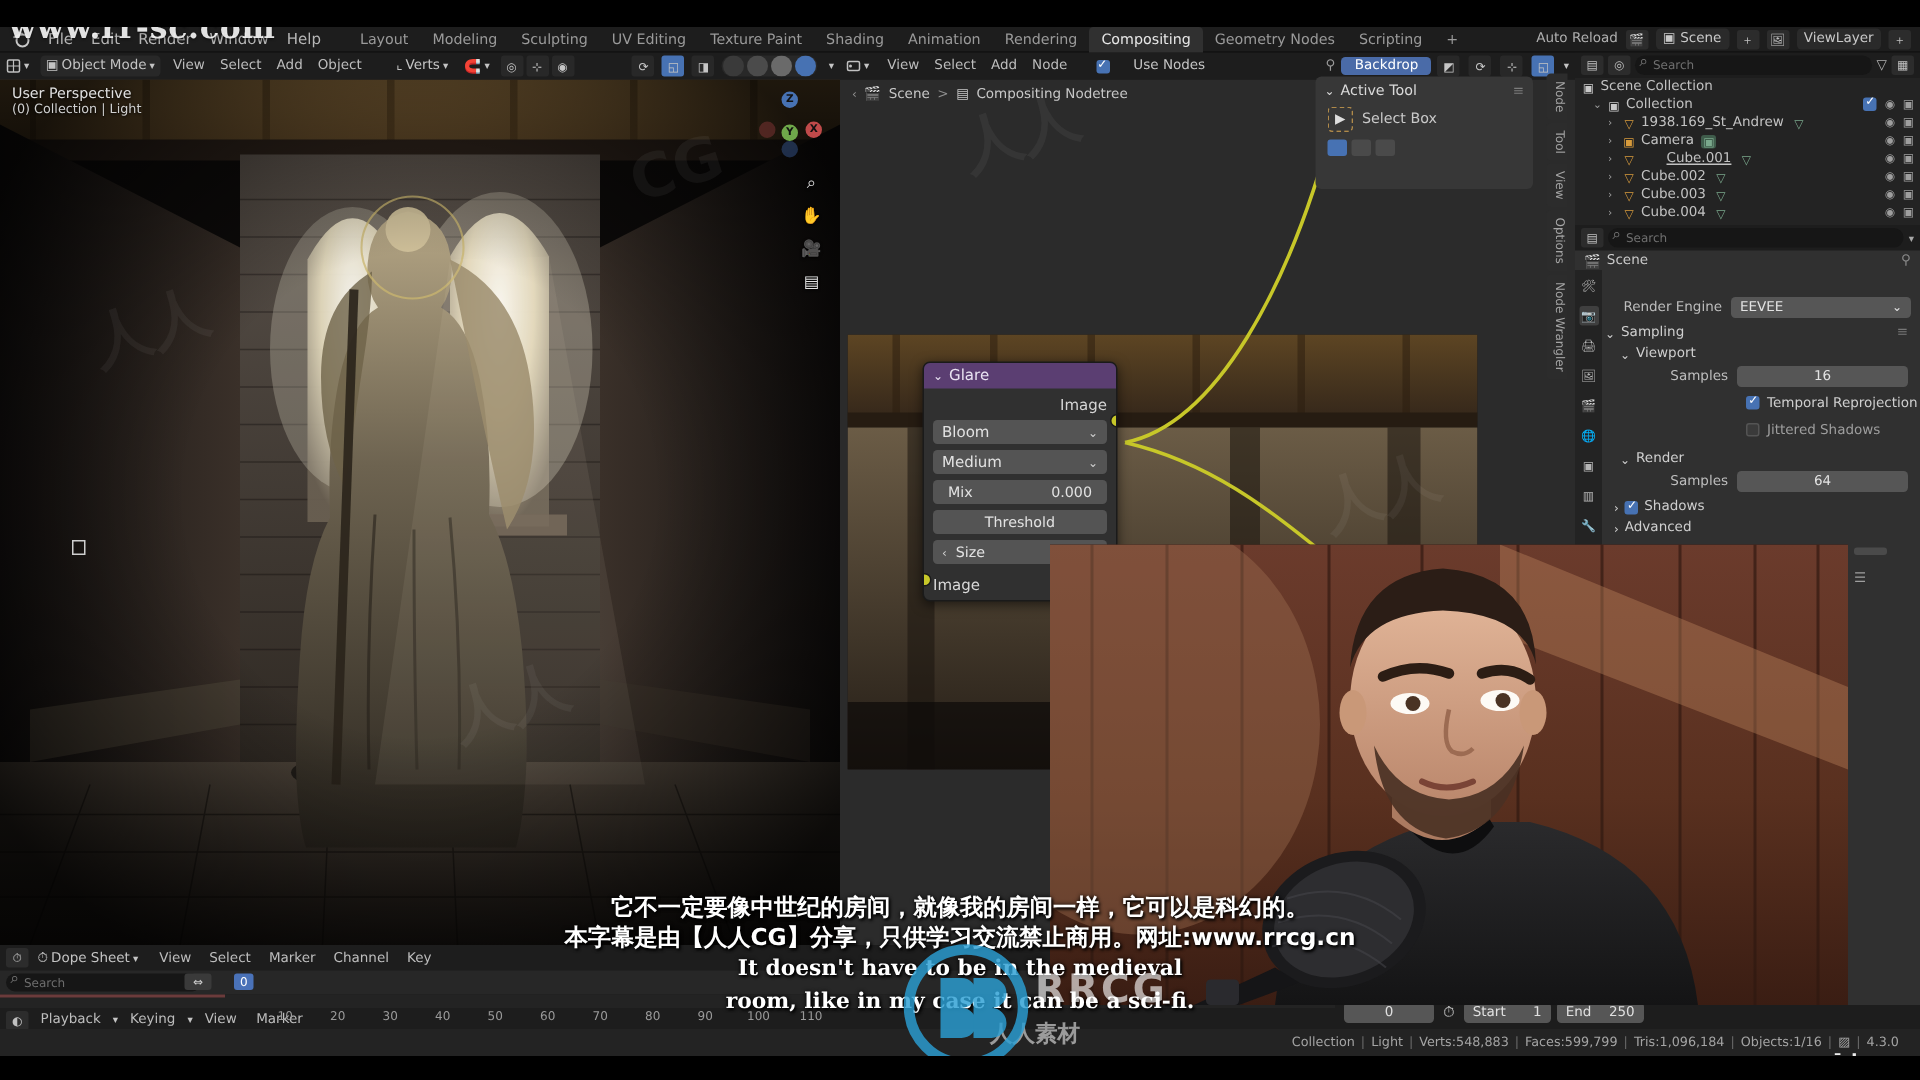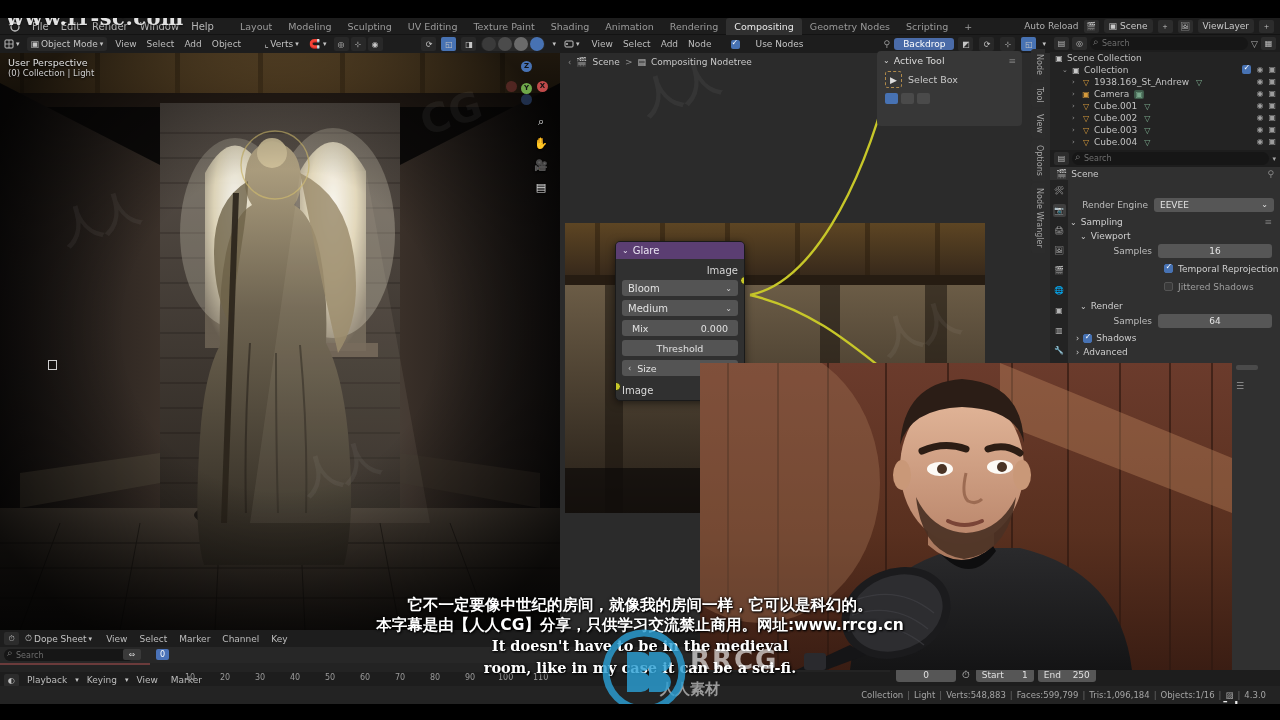--- a/index.html
+++ b/index.html
@@ -553,21 +553,21 @@
           <span style="margin-left:3px;">Camera</span>
           <span class="obj-ico" style="color:#7aa88c; margin-left:5px; background:#3f5c4b; border-radius:2px;">▣</span>
           <span class="out-right">
               <span>◉</span>
               <span>▣</span>
             </span>
         </div>
         <div class="out-row" style="padding-left:22px;">
           <span class="tri">›</span>
           <span class="obj-ico" style="color:#d79b3c;">▽</span>
-          <span style="margin-left:3px;">Cube.001</span>
+          <span style="margin-left:20px;text-decoration:underline;">Cube.001</span>
           <span class="obj-ico" style="color:#7aa88c; margin-left:5px;">▽</span>
           <span class="out-right">
               <span>◉</span>
               <span>▣</span>
             </span>
         </div>
         <div class="out-row" style="padding-left:22px;">
           <span class="tri">›</span>
           <span class="obj-ico" style="color:#d79b3c;">▽</span>
           <span style="margin-left:3px;">Cube.002</span>

